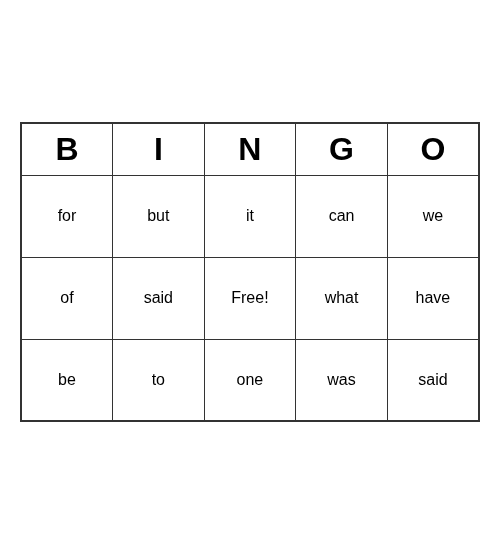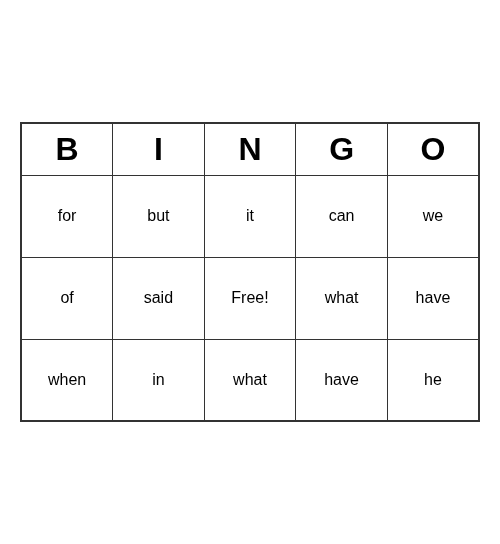--- a/index.html
+++ b/index.html
@@ -67,20 +67,20 @@
         <td>we</td>
       </tr>
       <tr>
         <td>of</td>
         <td>said</td>
         <td>Free!</td>
         <td>what</td>
         <td>have</td>
       </tr>
       <tr>
-        <td>when</td>
-        <td>in</td>
-        <td>what</td>
-        <td>have</td>
-        <td>he</td>
+        <td>be</td>
+        <td>to</td>
+        <td>one</td>
+        <td>was</td>
+        <td>said</td>
       </tr>
     </tbody>
 </table>
 
 </body></html>

